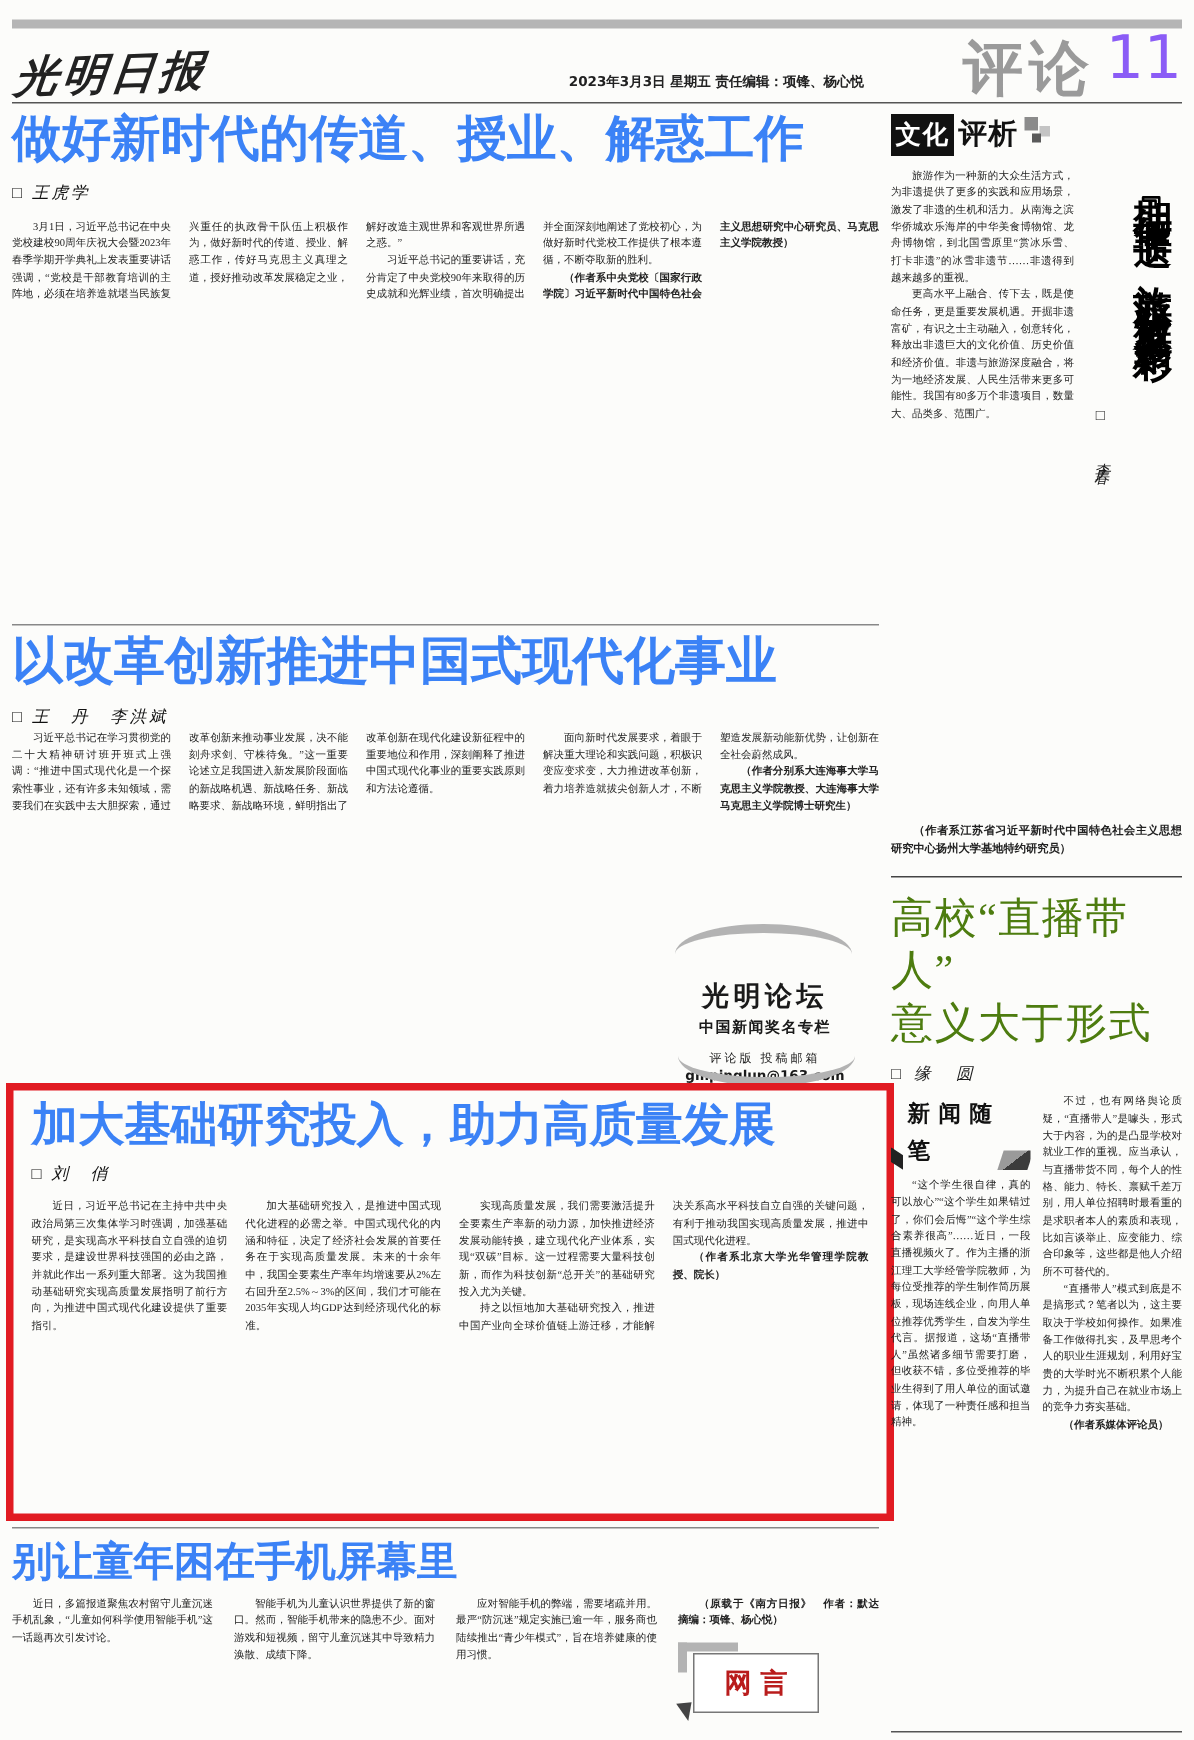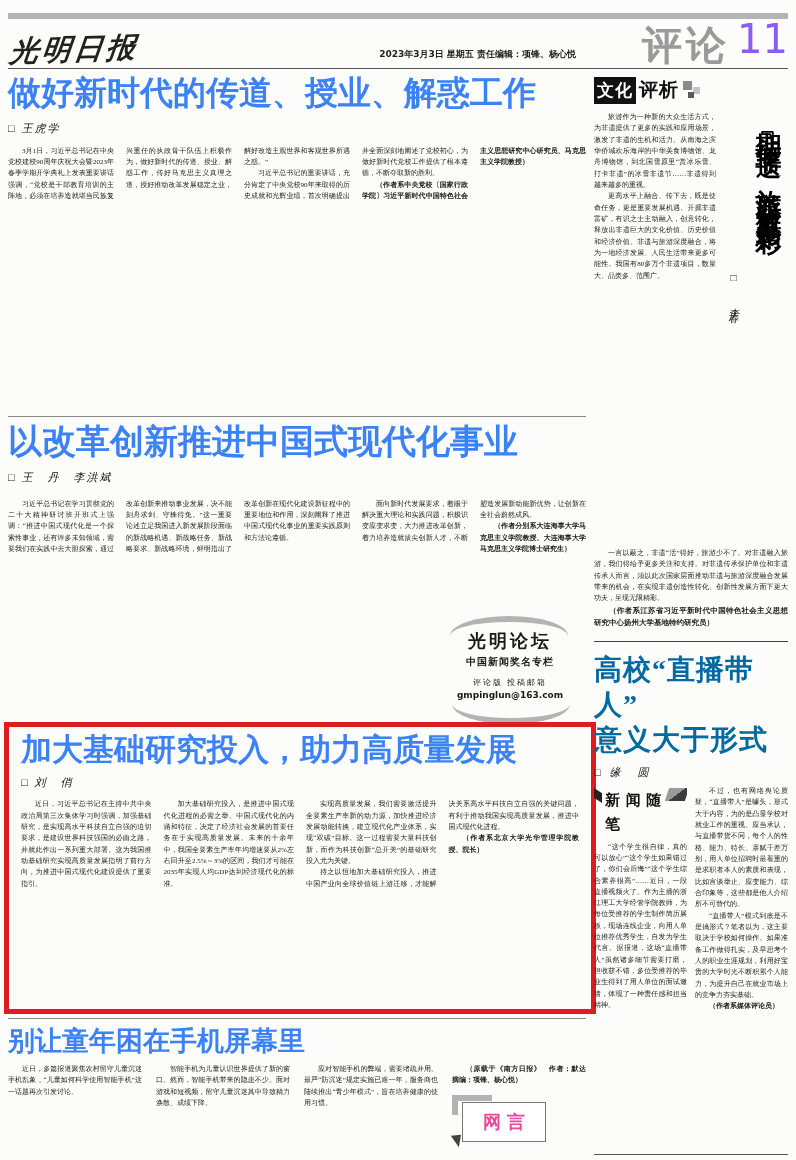--- a/index.html
+++ b/index.html
@@ -22,71 +22,71 @@
   .byline{font-style:italic;font-size:11px;margin-top:9px;color:#111;letter-spacing:2px;}
   .bodycols{font-size:7px;line-height:1.62;text-align:justify;color:#222;}
   .bodycols p{margin:0;text-indent:2em;}
   .attr{font-weight:bold;}
   
   .art1{position:absolute;left:8px;top:76px;width:578px;height:340px;border-bottom:1px solid #888;}
   .art1 .headline{font-size:33px;}
   .art1 .bodycols{margin-top:10px;height:246px;column-count:5;column-gap:12px;overflow:hidden;}
   .art2{position:absolute;left:8px;top:424px;width:578px;height:292px;}
   .art2 .headline{font-size:34px;}
-  .art2 .bodycols{position:relative;margin-top:14px;height:200px;column-count:5;column-gap:12px;overflow:hidden;}
+  .art2 .bodycols{position:relative;margin-top:2px;height:200px;column-count:5;column-gap:12px;overflow:hidden;}
   
   .forum-box{position:absolute;left:444px;top:628px;width:132px;height:86px;text-align:center;background:#fcfcfa;}
   .forum-arc-t{position:absolute;left:6px;top:-12px;width:118px;height:34px;border-top:6px solid #b3b3b3;border-radius:50%;}
   .forum-arc-b{position:absolute;left:8px;bottom:-10px;width:118px;height:34px;border-bottom:6px solid #b3b3b3;border-radius:50%;}
-  .forum-title{font-size:18px;font-weight:900;letter-spacing:3px;margin-top:1px;}
+  .forum-title{font-size:18px;font-weight:900;letter-spacing:3px;margin-top:24px;}
   .forum-sub{font-size:10px;font-weight:900;letter-spacing:1px;margin-top:2px;}
   .forum-line{font-size:8px;margin-top:8px;letter-spacing:2px;}
   .forum-mail{font-family:"DejaVu Sans",sans-serif;font-weight:bold;font-size:9px;margin-top:2px;}
   
   .art3{position:absolute;left:4px;top:722px;width:558px;height:272px;border:5px solid #e11b22;
         padding:6px 12px 4px 12px;background:#fcfcfa;}
   .art3 .headline{font-size:31px;}
   .art3 .bodycols{margin-top:9px;height:192px;column-count:4;column-gap:12px;overflow:hidden;}
   
   .art4{position:absolute;left:8px;top:1018px;width:578px;height:142px;border-top:1px solid #888;
         padding-top:8px;overflow:hidden;}
   .art4 .headline{font-size:27px;}
   .art4 .bodycols{position:relative;margin-top:8px;height:100px;column-count:4;column-gap:14px;overflow:hidden;}
   .wangyan{position:absolute;left:458px;top:1100px;width:88px;height:46px;}
   .wy-bracket{position:absolute;left:-6px;top:-5px;width:34px;height:14px;border-top:6px solid #b3b3b3;border-left:6px solid #b3b3b3;}
   .wy-frame{position:absolute;left:4px;top:2px;right:0;bottom:4px;border:1.5px solid #777;background:#fff;
         display:flex;align-items:center;justify-content:center;}
-  .wy-text{font-size:18px;font-weight:900;letter-spacing:6px;color:#ec4899;padding-left:6px;}
+  .wy-text{font-size:18px;font-weight:900;letter-spacing:6px;color:#b91c1c;padding-left:6px;}
   .wy-cursor{position:absolute;left:-4px;bottom:0;width:0;height:0;border-left:9px solid #444;
         border-top:5px solid transparent;border-bottom:9px solid transparent;transform:rotate(-35deg);}
   
   .rightcol{position:absolute;left:594px;top:76px;width:194px;height:1078px;border-bottom:1.5px solid #555;}
-  .culture-tag{display:flex;align-items:center;height:28px;}
+  .culture-tag{display:flex;height:28px;}
   .ct-black{background:#111;color:#fff;font-weight:900;font-size:17px;padding:2px 3px;letter-spacing:1px;}
   .ct-rest{font-weight:900;font-size:19px;letter-spacing:1px;padding-left:3px;color:#111;}
   .ct-mosaic{position:relative;width:26px;height:22px;margin-left:4px;}
   .ct-mosaic i{position:absolute;display:block;}
   .ct-mosaic .m1{left:0;top:2px;width:9px;height:9px;background:#8b8b8b;}
   .ct-mosaic .m2{left:10px;top:8px;width:7px;height:7px;background:#c4c4c4;}
   .ct-mosaic .m3{left:5px;top:13px;width:6px;height:6px;background:#5a5a5a;}
   .culture-row{display:flex;gap:6px;height:430px;margin-top:8px;}
   .cr-body{width:122px;overflow:hidden;}
   .cr-strip{position:relative;width:62px;}
   .cr-vert-head{position:absolute;right:0;top:0;height:430px;writing-mode:vertical-rl;text-orientation:upright;
         font-weight:900;font-size:26px;letter-spacing:5px;line-height:1.2;color:#000;}
   .cr-vert-author{position:absolute;right:44px;top:160px;writing-mode:vertical-rl;text-orientation:upright;
         font-style:italic;font-size:10px;letter-spacing:3px;}
   .cr-wide{margin-top:6px;}
   .cr-attr{font-size:7.5px;}
   .rc-divider{border-top:1.5px solid #444;margin:12px 0 10px 0;}
-  .zhibo-head{font-size:28px;font-weight:700;line-height:1.25;letter-spacing:1px;margin:0;color:#0369a1;}
+  .zhibo-head{font-size:28px;font-weight:400;line-height:1.25;letter-spacing:1px;margin:0;color:#4d7c0f;}
   .zhibo-byline{font-style:italic;font-size:11px;letter-spacing:3px;margin:8px 0 6px 0;}
   .zhibo-row{display:flex;gap:8px;height:392px;overflow:hidden;}
   .zhibo-col{width:93px;overflow:hidden;}
-  .newsnote{display:flex;align-items:flex-start;margin:2px 0 5px 0;}
+  .newsnote{display:flex;align-items:flex-end;margin:2px 0 5px 0;}
   .nn-bar{width:9px;height:15px;background:#222;clip-path:polygon(0 0,100% 35%,100% 100%,0 65%);margin-right:3px;}
   .nn-text{font-weight:900;font-size:15px;letter-spacing:1px;color:#111;}
   .nn-flag{width:22px;height:13px;margin-left:5px;background:linear-gradient(135deg,#9a9a9a 0 50%,#3c3c3c 50% 100%);
         transform:skewX(-18deg);}
 </style>
 </head>
 <body>
 
 <div class="page">
 
@@ -175,21 +175,20 @@
         <p>旅游作为一种新的大众生活方式，为非遗提供了更多的实践和应用场景，激发了非遗的生机和活力。从南海之滨华侨城欢乐海岸的中华美食博物馆、龙舟博物馆，到北国雪原里“赏冰乐雪、打卡非遗”的冰雪非遗节……非遗得到越来越多的重视。</p>
         <p>更高水平上融合、传下去，既是使命任务，更是重要发展机遇。开掘非遗富矿，有识之士主动融入，创意转化，释放出非遗巨大的文化价值、历史价值和经济价值。非遗与旅游深度融合，将为一地经济发展、人民生活带来更多可能性。我国有80多万个非遗项目，数量大、品类多、范围广。</p>
       </div>
       <div class="cr-strip">
         <div class="cr-vert-head">期待『非遗＋旅游』释放更多精彩</div>
         <div class="cr-vert-author">□ 李广春</div>
       </div>
     </div>
 
     <div class="cr-wide bodycols">
-      <p>一言以蔽之，非遗“活”得好，旅游少不了。对非遗融入旅游，我们得给予更多关注和支持。对非遗传承保护单位和非遗传承人而言，须以此次国家层面推动非遗与旅游深度融合发展带来的机会，在实现非遗创造性转化、创新性发展方面下更大功夫，呈现无限精彩。</p>
       <p class="attr cr-attr">（作者系江苏省习近平新时代中国特色社会主义思想研究中心扬州大学基地特约研究员）</p>
     </div>
 
     <div class="rc-divider"></div>
 
     <h1 class="zhibo-head">
       <span>高校“直播带人”</span><br>
       <span>意义大于形式</span>
     </h1>
     <div class="zhibo-byline">□ 缘　圆</div>

